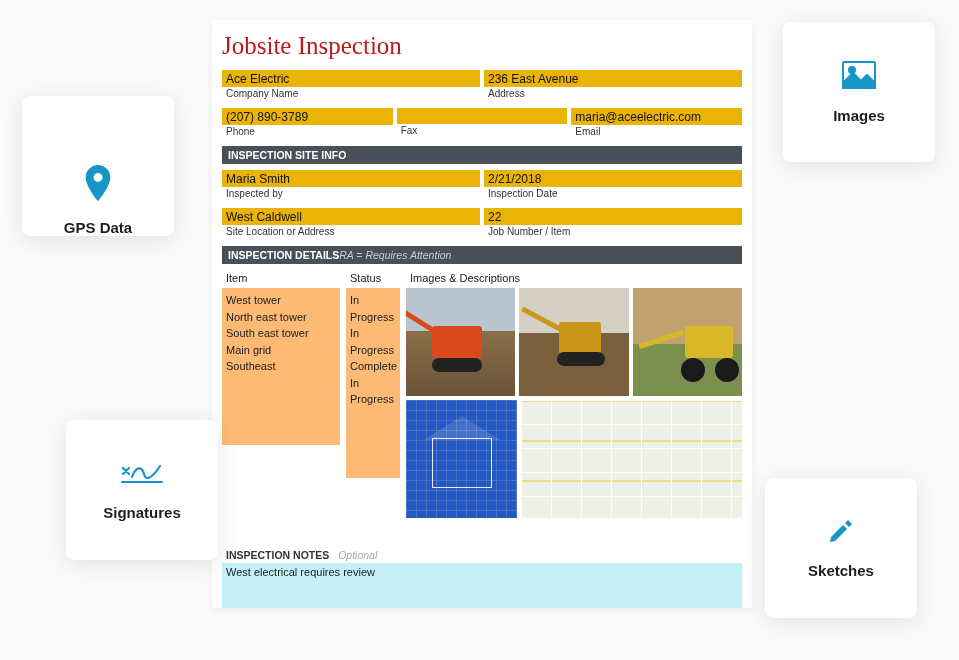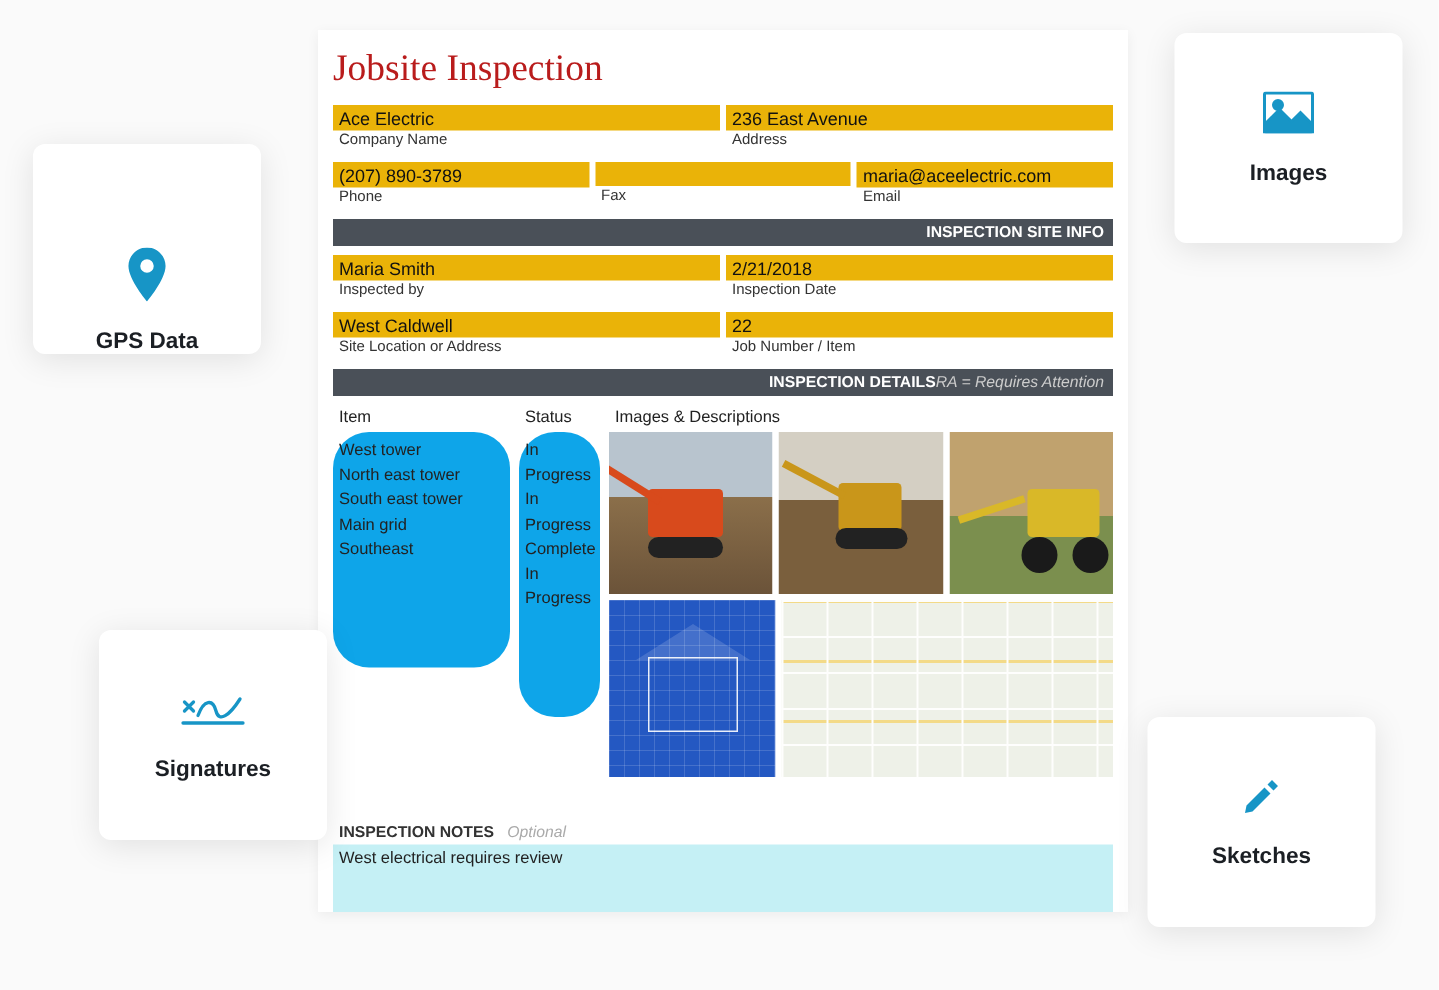--- a/index.html
+++ b/index.html
@@ -45,33 +45,32 @@
     padding: 1px 4px;
   }
   .section-bar {
     background: #4a5058;
     color: #fff;
     font-size: 10.5px;
     font-weight: 600;
     padding: 3px 6px;
     margin: 4px 0 6px 0;
     display: flex;
-    justify-content: flex-end;
+    justify-content: flex-start;
   }
   .section-bar .note { font-weight: 400; font-style: italic; color: #ccc; }
   .details-row { display: flex; gap: 6px; }
   .item-col { width: 118px; }
   .status-col { width: 54px; }
   .col-head { font-size: 11px; color: #222; padding: 2px 4px 4px 4px; }
   .item-list {
-    background: #0ea5e9;
+    background: #fdba74;
     padding: 4px 4px 70px 4px;
     font-size: 11px;
     line-height: 1.5;
-    border-radius: 24px;
   }
   .images-head { font-size: 11px; color: #222; padding: 2px 4px 4px 4px; }
   .img-grid {
     display: grid;
     grid-template-columns: repeat(3, 1fr);
     gap: 4px;
   }
   .img-cell {
     height: 108px;
     position: relative;

